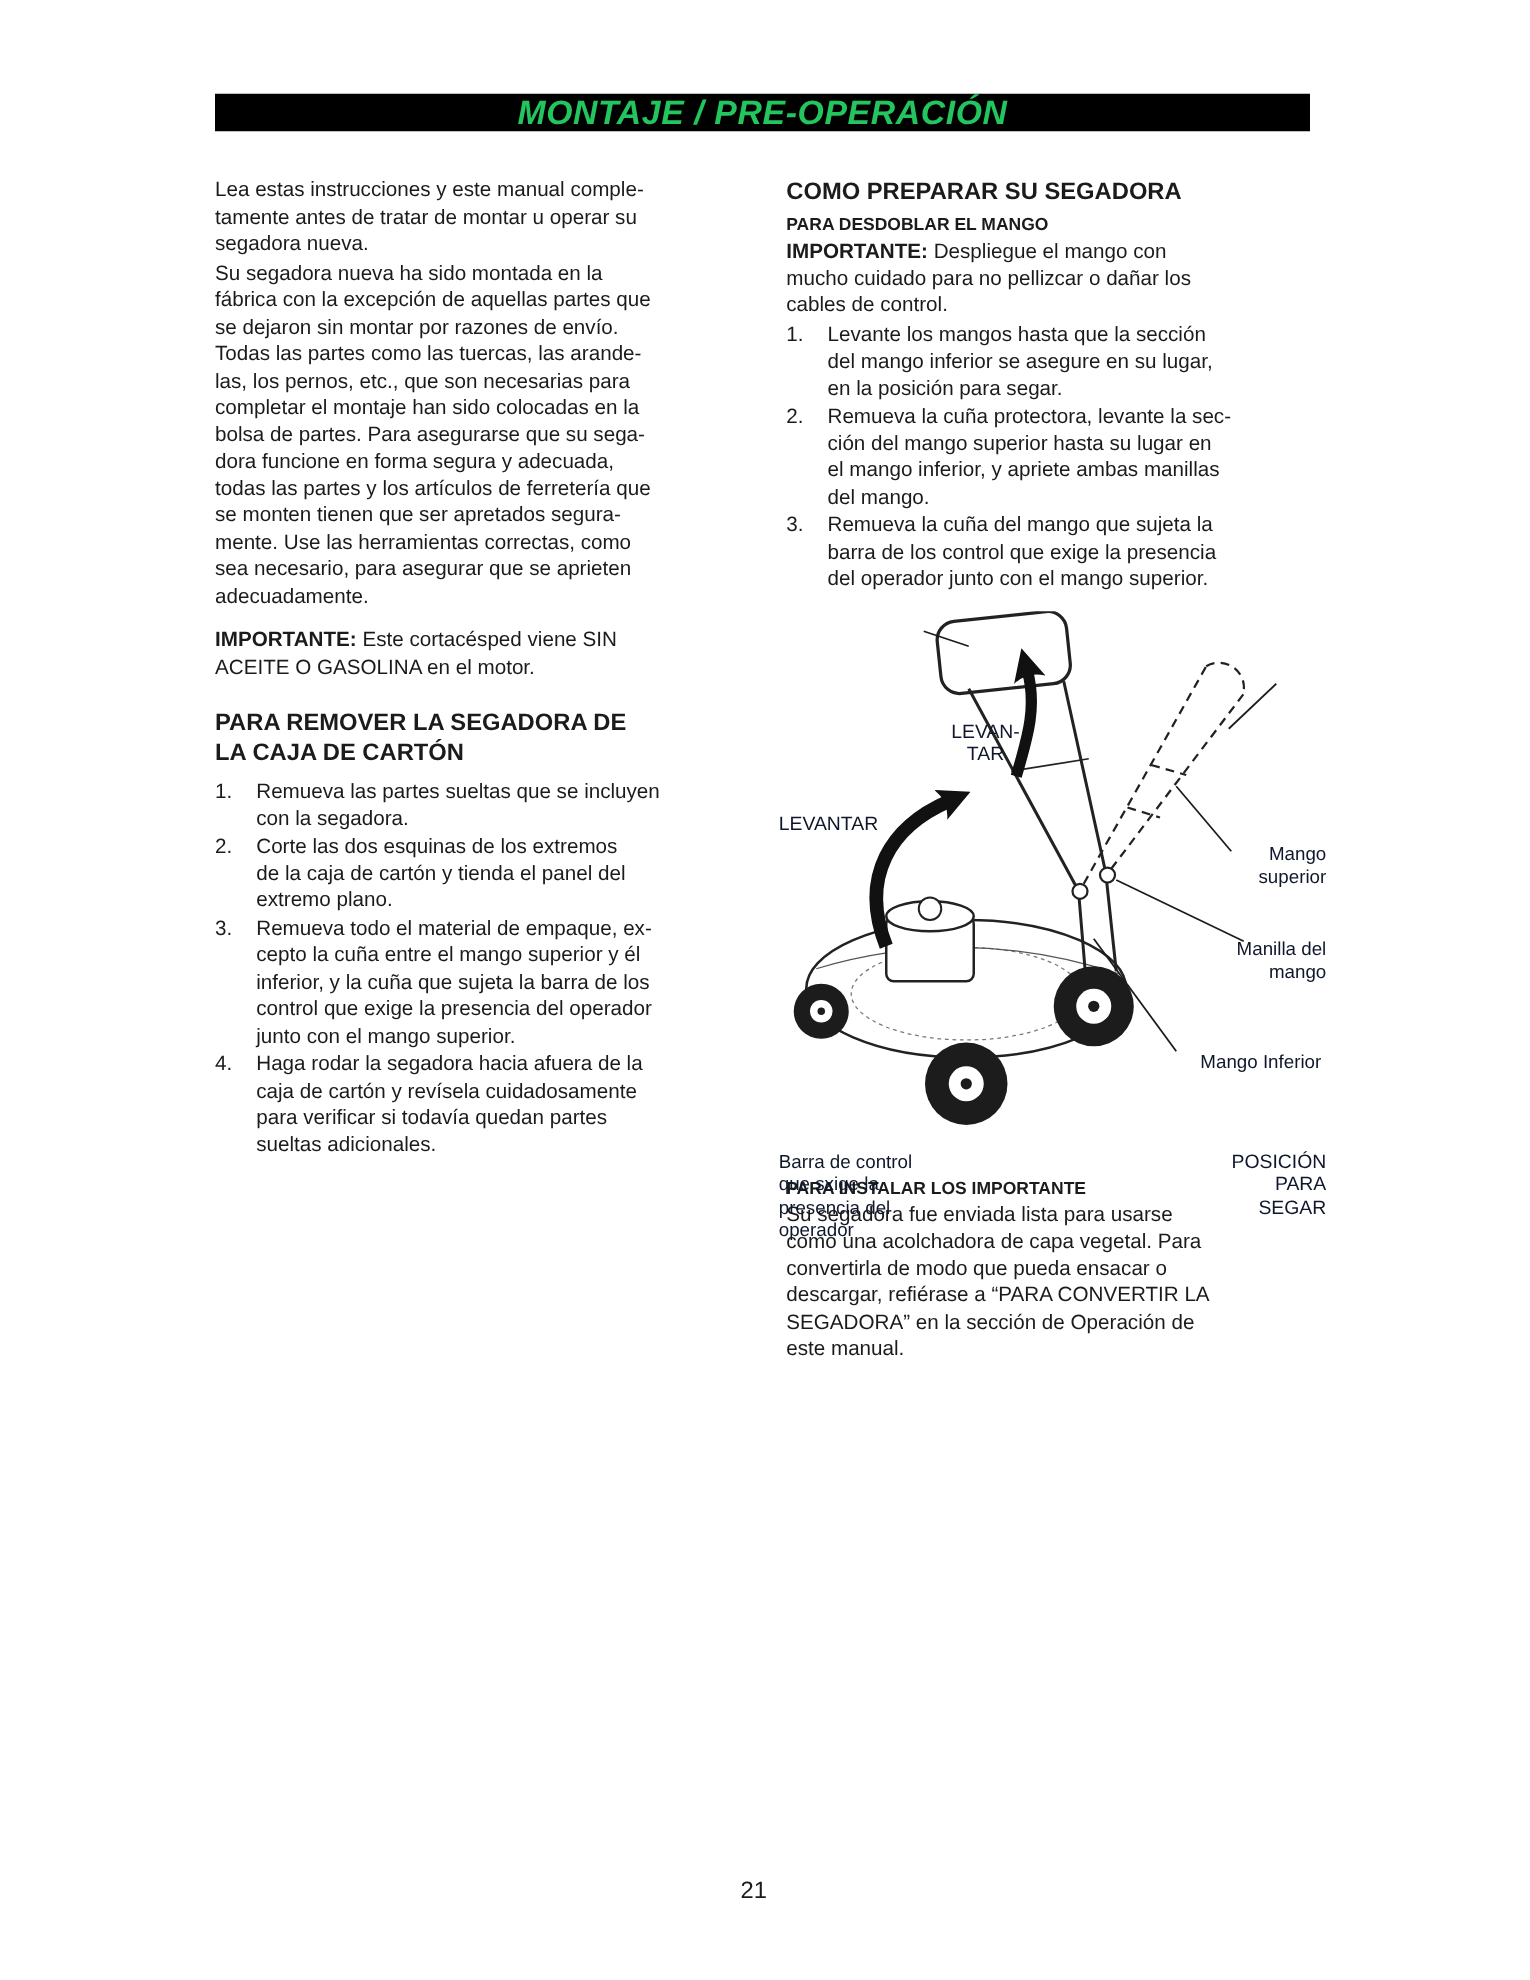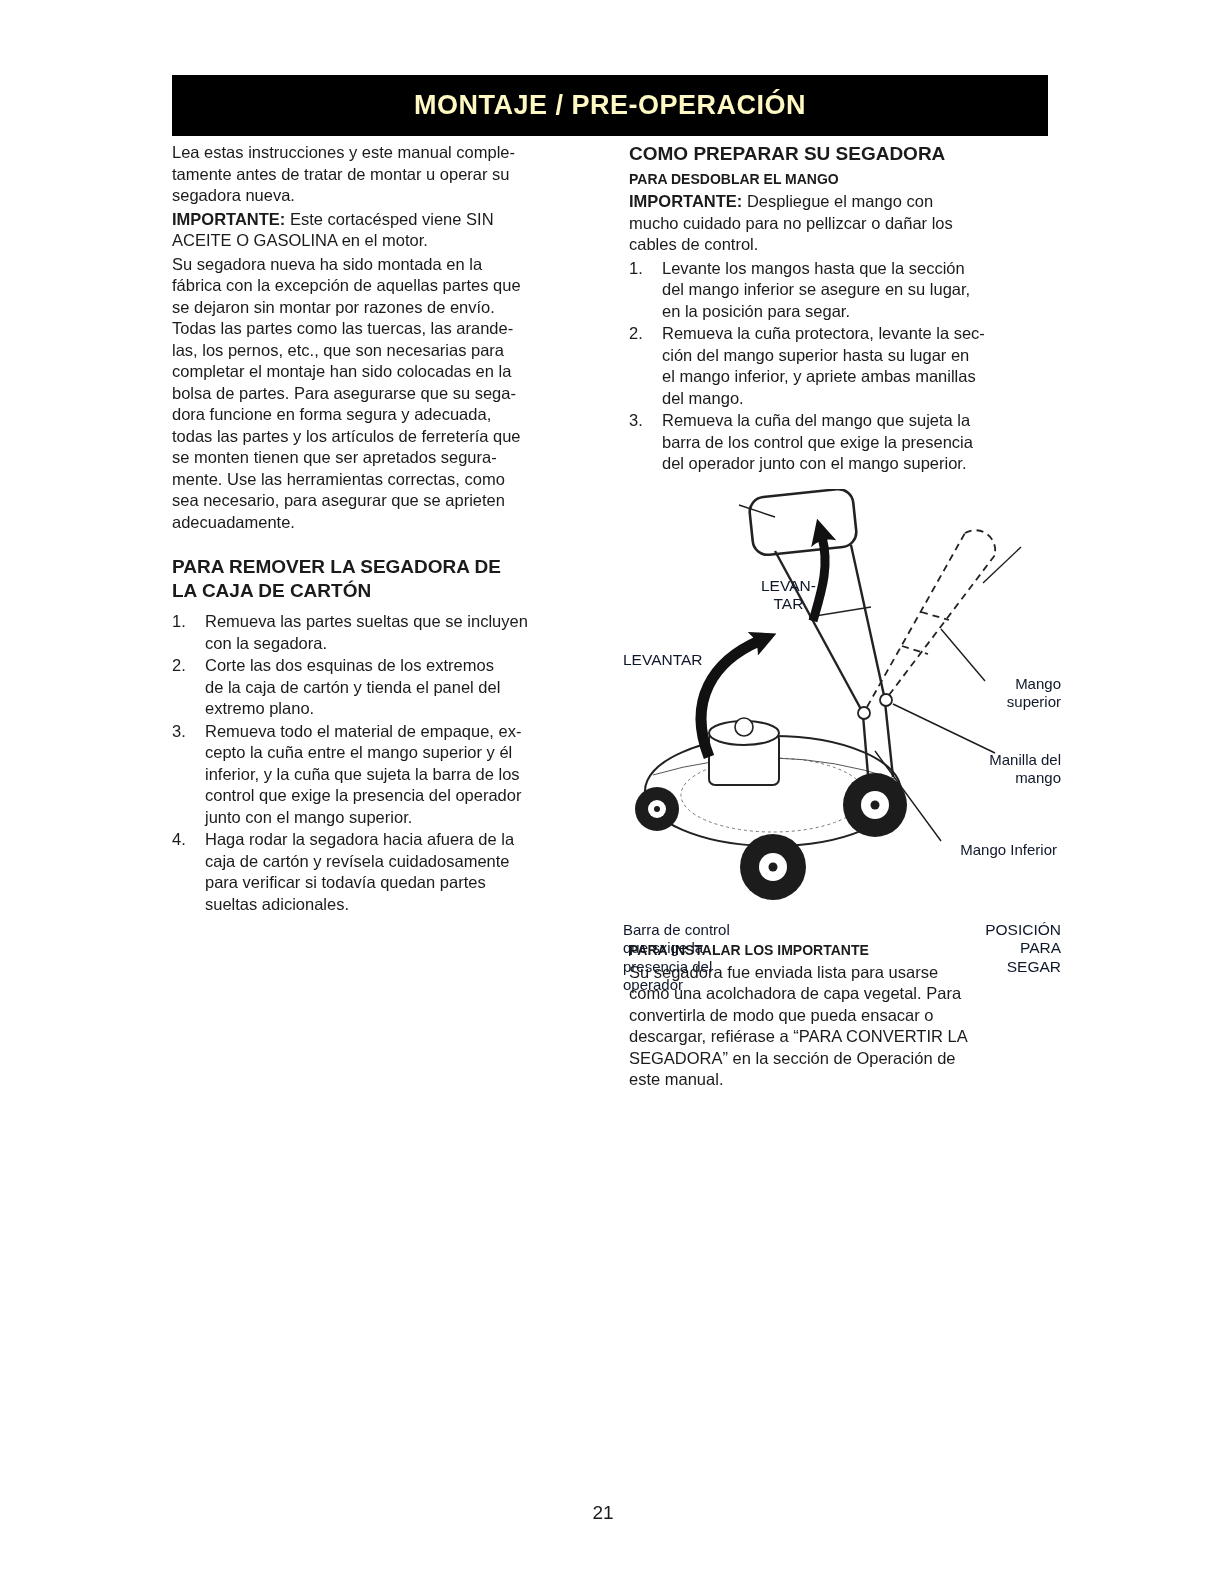--- a/index.html
+++ b/index.html
@@ -3,22 +3,22 @@
 <meta charset="utf-8">
 <style>
   * { margin:0; padding:0; box-sizing:border-box; }
   html,body { background:#ffffff; }
   body { font-family:"Liberation Sans", sans-serif; color:#1b1b1b; }
   .page {
     position:relative; width:1224px; height:1584px; background:#fff;
     overflow:hidden;
   }
   .header-bar {
-    position:absolute; left:172px; top:75px; width:876px; height:61px;
-    background:#000; color:#fef9c3; display:flex; align-items:center; justify-content:center;
+    position:absolute; left:172px; top:75px; width:876px; height:30px;
+    background:#000; color:#22c55e; display:flex; align-items:center; justify-content:center;font-style:italic;
   }
   .header-bar span { font-size:27px; font-weight:bold; letter-spacing:0.5px; }
   .columns {
     position:absolute; left:172px; top:142px; width:880px;
     display:flex; gap:34px;
   }
   .col { width:423px; }
   .body, .li-text { font-size:16.5px; line-height:21.5px; white-space:pre-line; }
   .body { margin-bottom:2px; }
   .mb { margin-bottom:14px; }
@@ -53,35 +53,35 @@
   <div class="header-bar">
     <span>MONTAJE / PRE-OPERACIÓN</span>
   </div>
 
   <div class="columns">
 
     <div class="col">
       <p class="body">Lea estas instrucciones y este manual comple-
 tamente antes de tratar de montar u operar su
 segadora nueva.</p>
-      <p class="body"><b class="lead">IMPORTANTE:</b><span> Este cortacésped viene SIN
-ACEITE O GASOLINA en el motor.</span></p>
       <p class="body mb">Su segadora nueva ha sido montada en la
 fábrica con la excepción de aquellas partes que
 se dejaron sin montar por razones de envío.
 Todas las partes como las tuercas, las arande-
 las, los pernos, etc., que son necesarias para
 completar el montaje han sido colocadas en la
 bolsa de partes. Para asegurarse que su sega-
 dora funcione en forma segura y adecuada,
 todas las partes y los artículos de ferretería que
 se monten tienen que ser apretados segura-
 mente. Use las herramientas correctas, como
 sea necesario, para asegurar que se aprieten
 adecuadamente.</p>
+      <p class="body"><b class="lead">IMPORTANTE:</b><span> Este cortacésped viene SIN
+ACEITE O GASOLINA en el motor.</span></p>
 
       <h2 class="sec">PARA REMOVER LA SEGADORA DE
 LA CAJA DE CARTÓN</h2>
 
       <div class="li">
         <span class="num">1.</span>
         <span class="li-text">Remueva las partes sueltas que se incluyen
 con la segadora.</span>
       </div>
       <div class="li">

